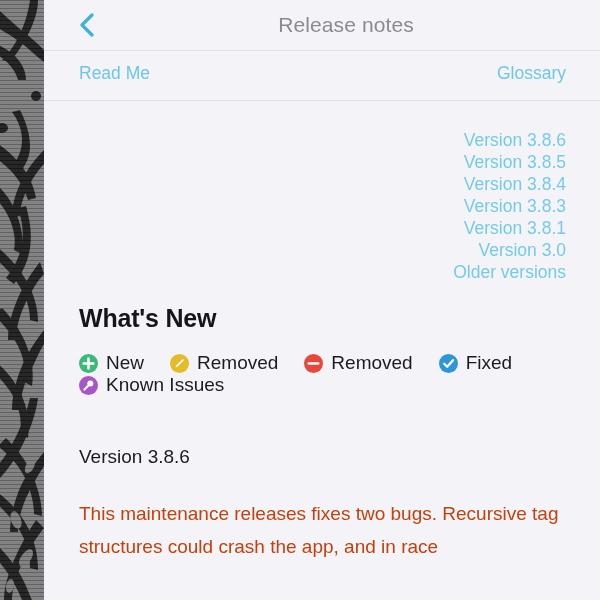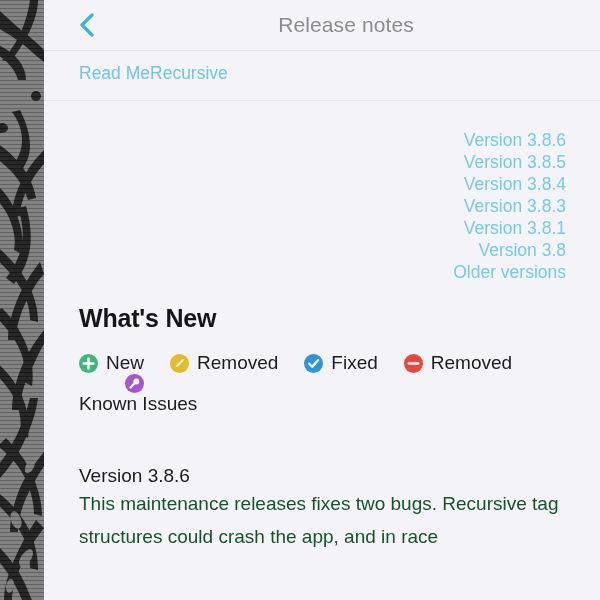--- a/index.html
+++ b/index.html
@@ -88,21 +88,21 @@
     color: #8a8a91;
     letter-spacing: 0.1px;
   }
 
   
   #subnav {
     position: relative;
     height: 50px;
     display: flex;
     align-items: center;
-    justify-content: flex-start;
+    justify-content: space-between;
     padding: 0 34px 4px 35px;
     border-bottom: 1px solid #e0e0e6;
     background: #f4f4f8;
   }
   .subnav-link {
     font-size: 17.5px;
     color: #6ec6e4;
     cursor: pointer;
     text-decoration: none;
     white-space: nowrap;
@@ -145,21 +145,21 @@
     display: flex;
     flex-wrap: wrap;
     align-items: center;
   }
   .legend-item {
     display: flex;
     align-items: center;
     margin-right: 26px;
     cursor: default;
   }
-  .legend-item:last-child { margin-right: 0; flex-direction: column; }
+  .legend-item:last-child { margin-right: 0; }
   .legend-icon {
     width: 19px;
     height: 19px;
     flex: 0 0 19px;
     border-radius: 50%;
     position: relative;
     margin-right: 8px;
   }
   .legend-icon svg { display: block; position: absolute; left: 0; top: 0; }
   .legend-label {
@@ -168,23 +168,24 @@
     white-space: nowrap;
   }
 
   
   #release-version {
     margin-top: 50px;
     font-size: 19px;
     color: #1b1b20;
   }
   #release-body {
+    margin-top: 29px;
     font-size: 19px;
     line-height: 33px;
-    color: #14532d;
+    color: #c2410c;
     max-width: 495px;
   }
 </style>
 </head>
 <body>
 
 <div id="app">
 
   <div id="side-strip">
     <svg viewBox="0 0 44 600" preserveAspectRatio="none" aria-hidden="true">
@@ -228,32 +229,32 @@
           <svg width="16" height="24" viewBox="0 0 16 24" aria-hidden="true">
             <path d="M13 2 L3 12 L13 22" fill="none" stroke="#3fb1dd" stroke-width="3.2" stroke-linecap="round" stroke-linejoin="round"></path>
           </svg>
         </span>
       </div>
       <div id="page-title">Release notes</div>
     </div>
 
     <div id="subnav">
       <a class="subnav-link">Read Me</a>
-      <a class="subnav-link">Recursive</a>
+      <a class="subnav-link">Glossary</a>
     </div>
 
     <div id="content">
 
       <div id="version-links">
         <a class="version-link">Version 3.8.6</a>
         <a class="version-link">Version 3.8.5</a>
         <a class="version-link">Version 3.8.4</a>
         <a class="version-link">Version 3.8.3</a>
         <a class="version-link">Version 3.8.1</a>
-        <a class="version-link">Version 3.8</a>
+        <a class="version-link">Version 3.0</a>
         <a class="version-link">Older versions</a>
       </div>
 
       <h1 id="whats-new-heading">What's New</h1>
 
       <div id="legend">
 
         <div class="legend-item">
           <span class="legend-icon" style="background:#3cb878;">
             <svg width="19" height="19" viewBox="0 0 19 19" aria-hidden="true">
@@ -266,35 +267,35 @@
         <div class="legend-item">
           <span class="legend-icon" style="background:#e6bb2b;">
             <svg width="19" height="19" viewBox="0 0 19 19" aria-hidden="true">
               <path d="M12.8 5.0 L14.0 6.2 L7.4 12.8 L5.6 13.4 L6.2 11.6 Z" fill="#ffffff"></path>
             </svg>
           </span>
           <span class="legend-label">Removed</span>
         </div>
 
         <div class="legend-item">
+          <span class="legend-icon" style="background:#e8483c;">
+            <svg width="19" height="19" viewBox="0 0 19 19" aria-hidden="true">
+              <path d="M4.8 9.5 H14.2" stroke="#ffffff" stroke-width="2.5" stroke-linecap="round"></path>
+            </svg>
+          </span>
+          <span class="legend-label">Removed</span>
+        </div>
+
+        <div class="legend-item">
           <span class="legend-icon" style="background:#2e95d8;">
             <svg width="19" height="19" viewBox="0 0 19 19" aria-hidden="true">
               <path d="M5.2 9.8 L8.2 12.8 L14.0 6.2" fill="none" stroke="#ffffff" stroke-width="2.3" stroke-linecap="round" stroke-linejoin="round"></path>
             </svg>
           </span>
           <span class="legend-label">Fixed</span>
-        </div>
-
-        <div class="legend-item">
-          <span class="legend-icon" style="background:#e8483c;">
-            <svg width="19" height="19" viewBox="0 0 19 19" aria-hidden="true">
-              <path d="M4.8 9.5 H14.2" stroke="#ffffff" stroke-width="2.5" stroke-linecap="round"></path>
-            </svg>
-          </span>
-          <span class="legend-label">Removed</span>
         </div>
 
         <div class="legend-item">
           <span class="legend-icon" style="background:#a855c8;">
             <svg width="19" height="19" viewBox="0 0 19 19" aria-hidden="true">
               <circle cx="11.3" cy="7.4" r="3.0" fill="#ffffff"></circle>
               <path d="M9.3 9.6 L5.4 13.6" stroke="#ffffff" stroke-width="2.1" stroke-linecap="round"></path>
             </svg>
           </span>
           <span class="legend-label">Known Issues</span>

